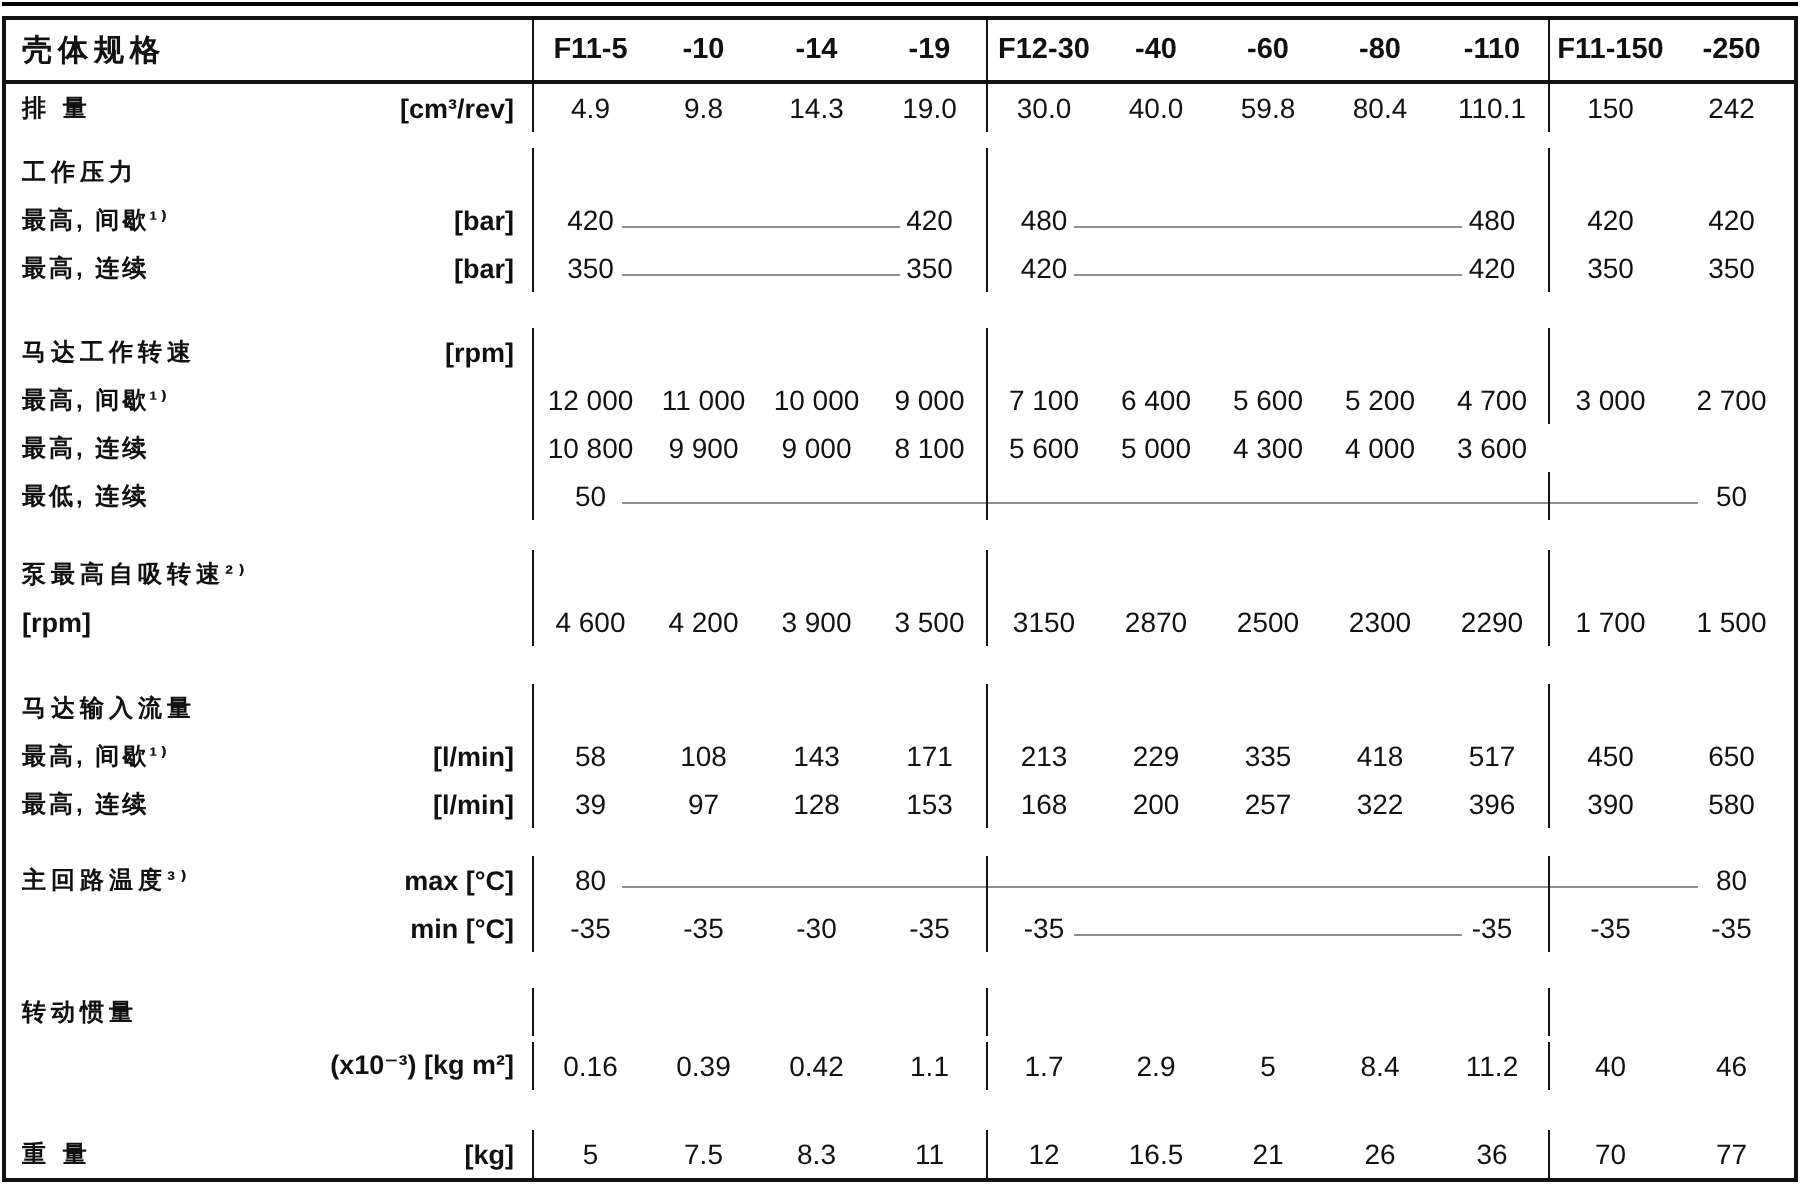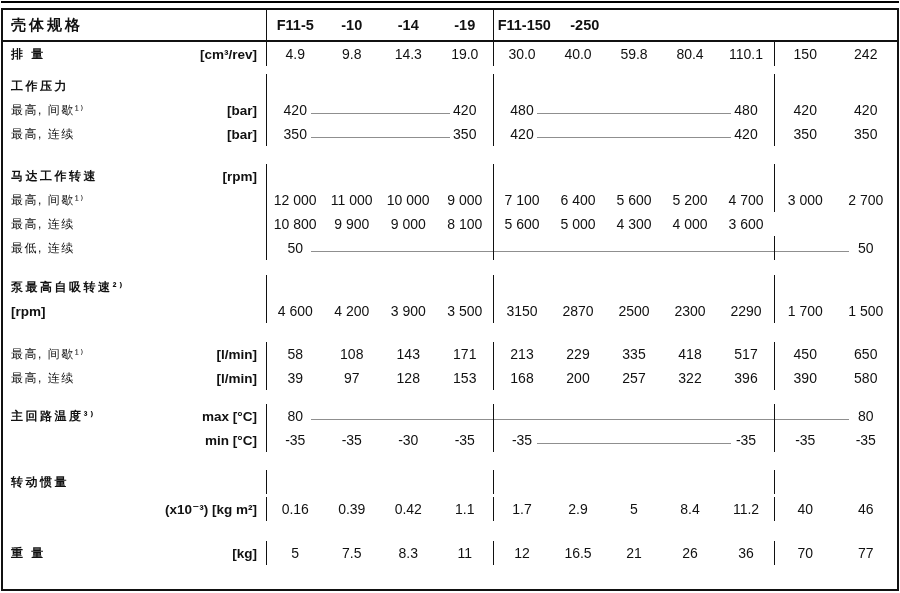--- a/index.html
+++ b/index.html
@@ -5,21 +5,21 @@
   *{box-sizing:border-box;margin:0;padding:0}
   html,body{width:900px;height:593px;overflow:hidden}
   body{background:#fff;font-family:"Liberation Sans","DejaVu Sans",sans-serif;color:#111}
   .sheet{padding:1px 1px 14px}
   .top-rule{height:2px;background:#000;margin-bottom:5px}
   .spec-table{border:2.5px solid #111;height:583px;display:flex;flex-direction:column;background:#fff}
   .row{display:flex;align-items:center;height:24px;flex:0 0 auto}
   .row.header{height:32px;border-bottom:2px solid #111}
   .labelcol{width:263px;display:flex;justify-content:space-between;align-items:center;gap:4px;padding:0 9px 0 8px;height:100%}
   .lab{font-weight:bold;letter-spacing:2.5px;font-size:12px;white-space:nowrap}
-  .lab.reg{font-weight:normal;letter-spacing:1.5px}
+  .lab.reg{font-weight:bold;letter-spacing:1.5px}
   .headlab{font-weight:bold;letter-spacing:3px;font-size:15px}
   .unit{font-size:13.5px;white-space:nowrap;font-weight:bold;letter-spacing:0}
   .g{display:flex;height:100%;border-left:1.5px solid #111;overflow:hidden;align-items:flex-start}
   .g0{width:227px}.g1{width:281px}.g2{width:122px}
   .slot{flex:1 1 0;display:flex;align-items:center;justify-content:center;height:100%;font-size:14px;white-space:nowrap}
   .row.header .slot{font-weight:bold;font-size:14.5px}
   .rule{width:calc(100% + 26px);margin:0 -13px;height:0;border-top:1.6px solid #8f8f8f;transform:translateY(3px)}
   .spacer{flex:0 0 auto}
 </style>
 </head>
@@ -31,20 +31,27 @@
     <div class="row header" id="header-row">
       <div class="labelcol">
         <span class="headlab">壳体规格</span>
       </div>
     <div class="g g0">
           <div class="slot">F11-5</div>
           <div class="slot">-10</div>
           <div class="slot">-14</div>
           <div class="slot">-19</div>
         </div>
+        <div class="g g1">
+          <div class="slot">F12-30</div>
+          <div class="slot">-40</div>
+          <div class="slot">-60</div>
+          <div class="slot">-80</div>
+          <div class="slot">-110</div>
+        </div>
         <div class="g g2">
           <div class="slot">F11-150</div>
           <div class="slot">-250</div>
         </div>
       </div>
     <div id="rows">
         <div class="row">
           <div class="labelcol">
             <span class="lab">排 量</span>
             <span class="unit">[cm³/rev]</span>
@@ -306,20 +313,43 @@
             <div class="slot">2290</div>
           </div>
           <div class="g g2">
             <div class="slot">1 700</div>
             <div class="slot">1 500</div>
           </div>
         </div>
         <div class="spacer" style="height: 19px;"></div>
         <div class="row">
           <div class="labelcol">
+            <span class="lab">马达输入流量</span>
+            <span class="unit"></span>
+          </div>
+          <div class="g g0">
+            <div class="slot"></div>
+            <div class="slot"></div>
+            <div class="slot"></div>
+            <div class="slot"></div>
+          </div>
+          <div class="g g1">
+            <div class="slot"></div>
+            <div class="slot"></div>
+            <div class="slot"></div>
+            <div class="slot"></div>
+            <div class="slot"></div>
+          </div>
+          <div class="g g2">
+            <div class="slot"></div>
+            <div class="slot"></div>
+          </div>
+        </div>
+        <div class="row">
+          <div class="labelcol">
             <span class="lab reg">最高, 间歇¹⁾</span>
             <span class="unit">[l/min]</span>
           </div>
           <div class="g g0">
             <div class="slot">58</div>
             <div class="slot">108</div>
             <div class="slot">143</div>
             <div class="slot">171</div>
           </div>
           <div class="g g1">

